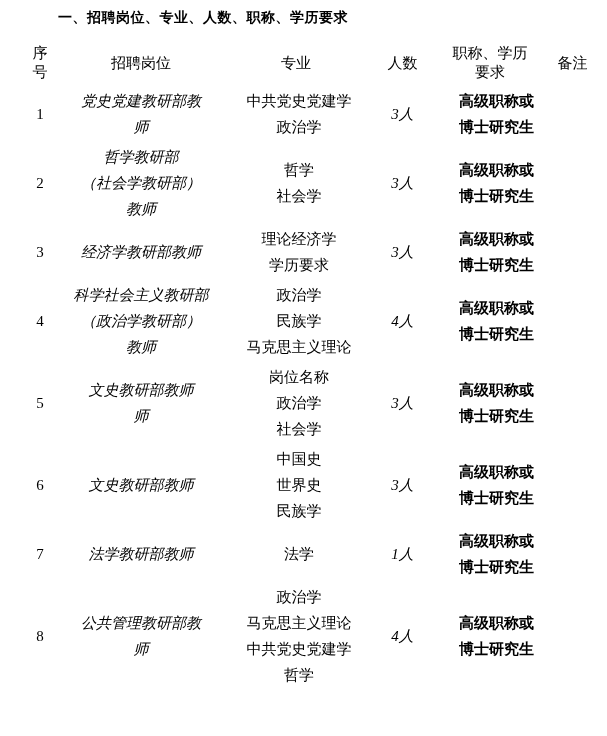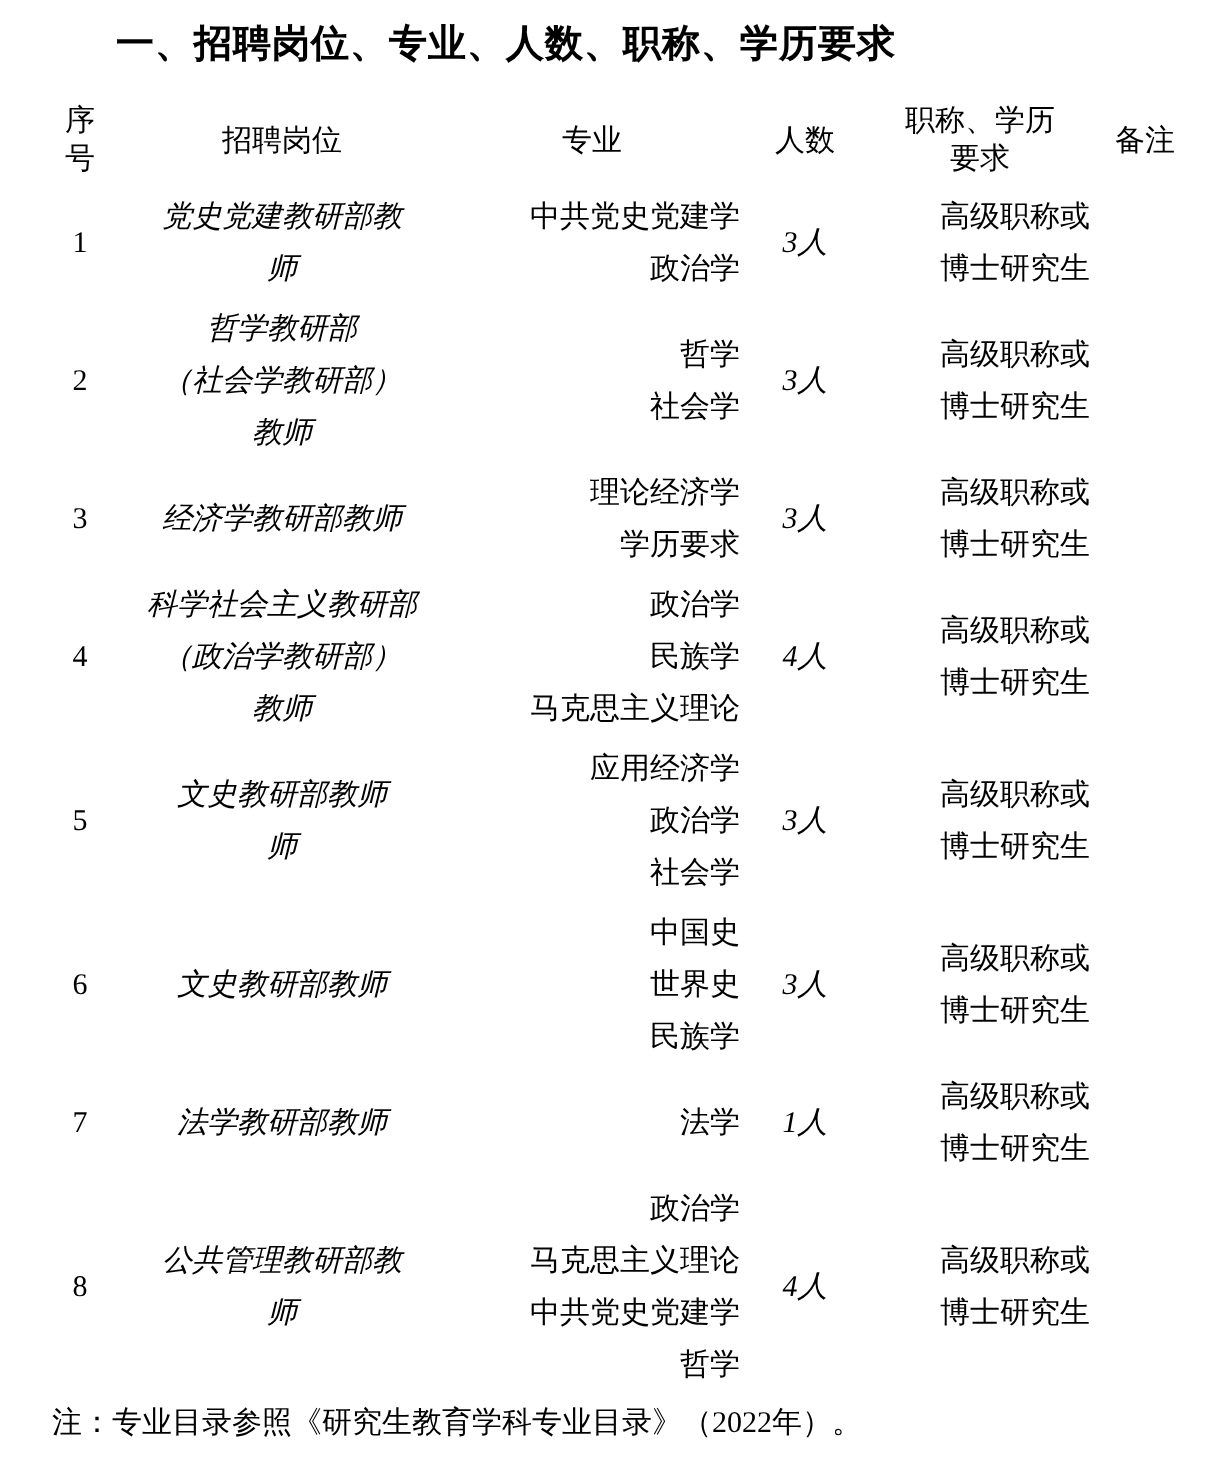--- a/index.html
+++ b/index.html
@@ -11,21 +11,21 @@
     font-family: "Liberation Serif", "DejaVu Serif", serif;
     font-size: 15px;
     overflow: hidden;
   }
   .page {
     width: 607px;
     height: 736px;
     padding: 7px 7px 0 20px;
   }
   .doc-title {
-    font-size: 19px;
+    font-size: 14px;
     font-weight: bold;
     margin: 2px 0 13px 38px;
     letter-spacing: 0.5px;
   }
   table.recruit-table {
     border-collapse: collapse;
     table-layout: fixed;
     width: 580px;
   }
   col.c-no     { width: 40px; }
@@ -44,23 +44,23 @@
     text-align: center;
     line-height: 19px;
     padding: 4px 0;
   }
   td {
     line-height: 26px;
     padding: 2px 0;
   }
   td.col-no     { text-align: center; }
   td.col-pos    { text-align: center; font-style: italic; }
-  td.col-major  { text-align: right; padding-left: 6px; }
+  td.col-major  { text-align: center; padding-left: 6px; }
   td.col-count  { text-align: center; font-style: italic; }
-  td.col-req    { text-align: right; padding-left: 13px; }
+  td.col-req    { text-align: center; padding-left: 13px; font-weight: bold; }
   td.col-remark { text-align: center; }
   .doc-note {
     font-size: 15px;
     line-height: 22px;
     margin: 3px 0 0 6px;
   }
 </style>
 </head>
 <body>
 
@@ -133,21 +133,21 @@
 马克思主义理论</td>
           <td class="col-count">4人</td>
           <td class="col-req">高级职称或
 博士研究生</td>
           <td class="col-remark"></td>
         </tr>
         <tr>
           <td class="col-no">5</td>
           <td class="col-pos">文史教研部教师
 师</td>
-          <td class="col-major">应用经济学
+          <td class="col-major">岗位名称
 政治学
 社会学</td>
           <td class="col-count">3人</td>
           <td class="col-req">高级职称或
 博士研究生</td>
           <td class="col-remark"></td>
         </tr>
         <tr>
           <td class="col-no">6</td>
           <td class="col-pos">文史教研部教师</td>
@@ -177,15 +177,14 @@
 中共党史党建学
 哲学</td>
           <td class="col-count">4人</td>
           <td class="col-req">高级职称或
 博士研究生</td>
           <td class="col-remark"></td>
         </tr>
       </tbody>
   </table>
 
-  <p class="doc-note">注：专业目录参照《研究生教育学科专业目录》（2022年）。</p>
 
 </div>
 
 </body></html>

